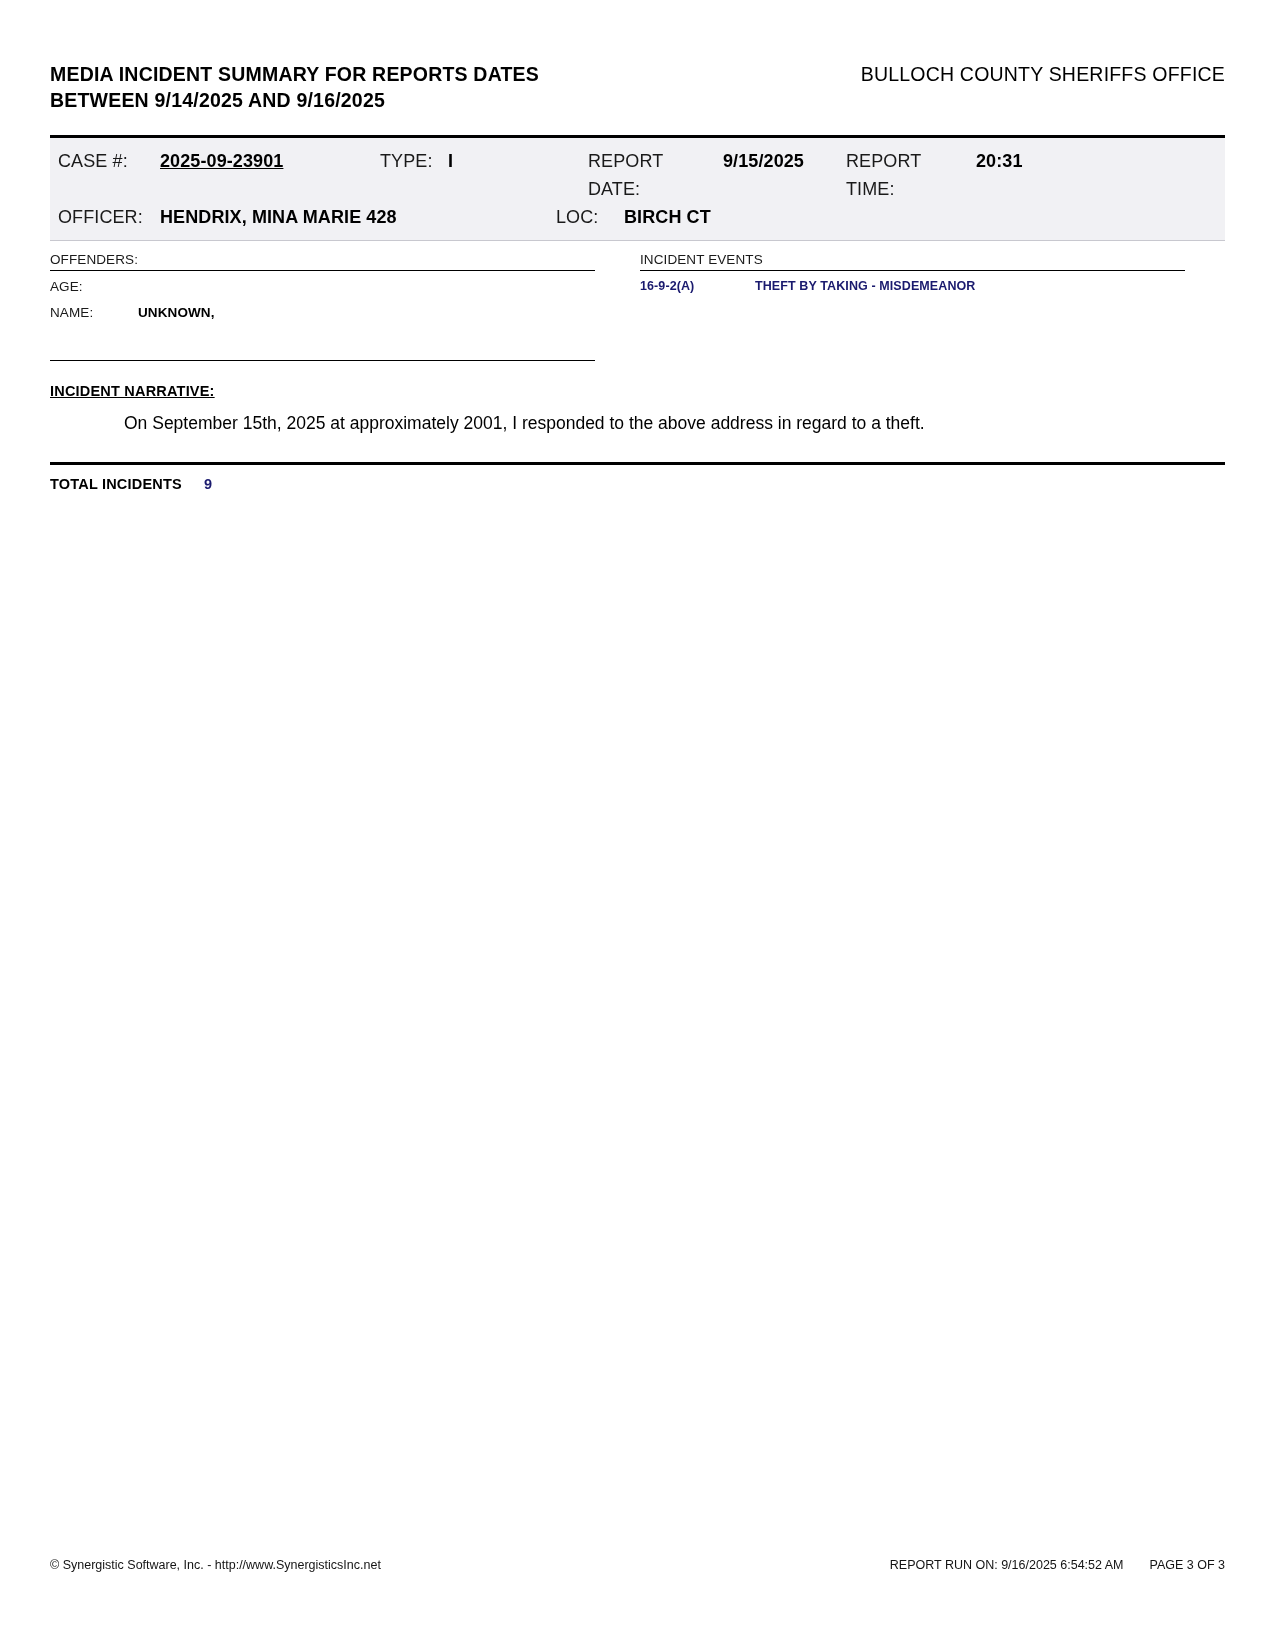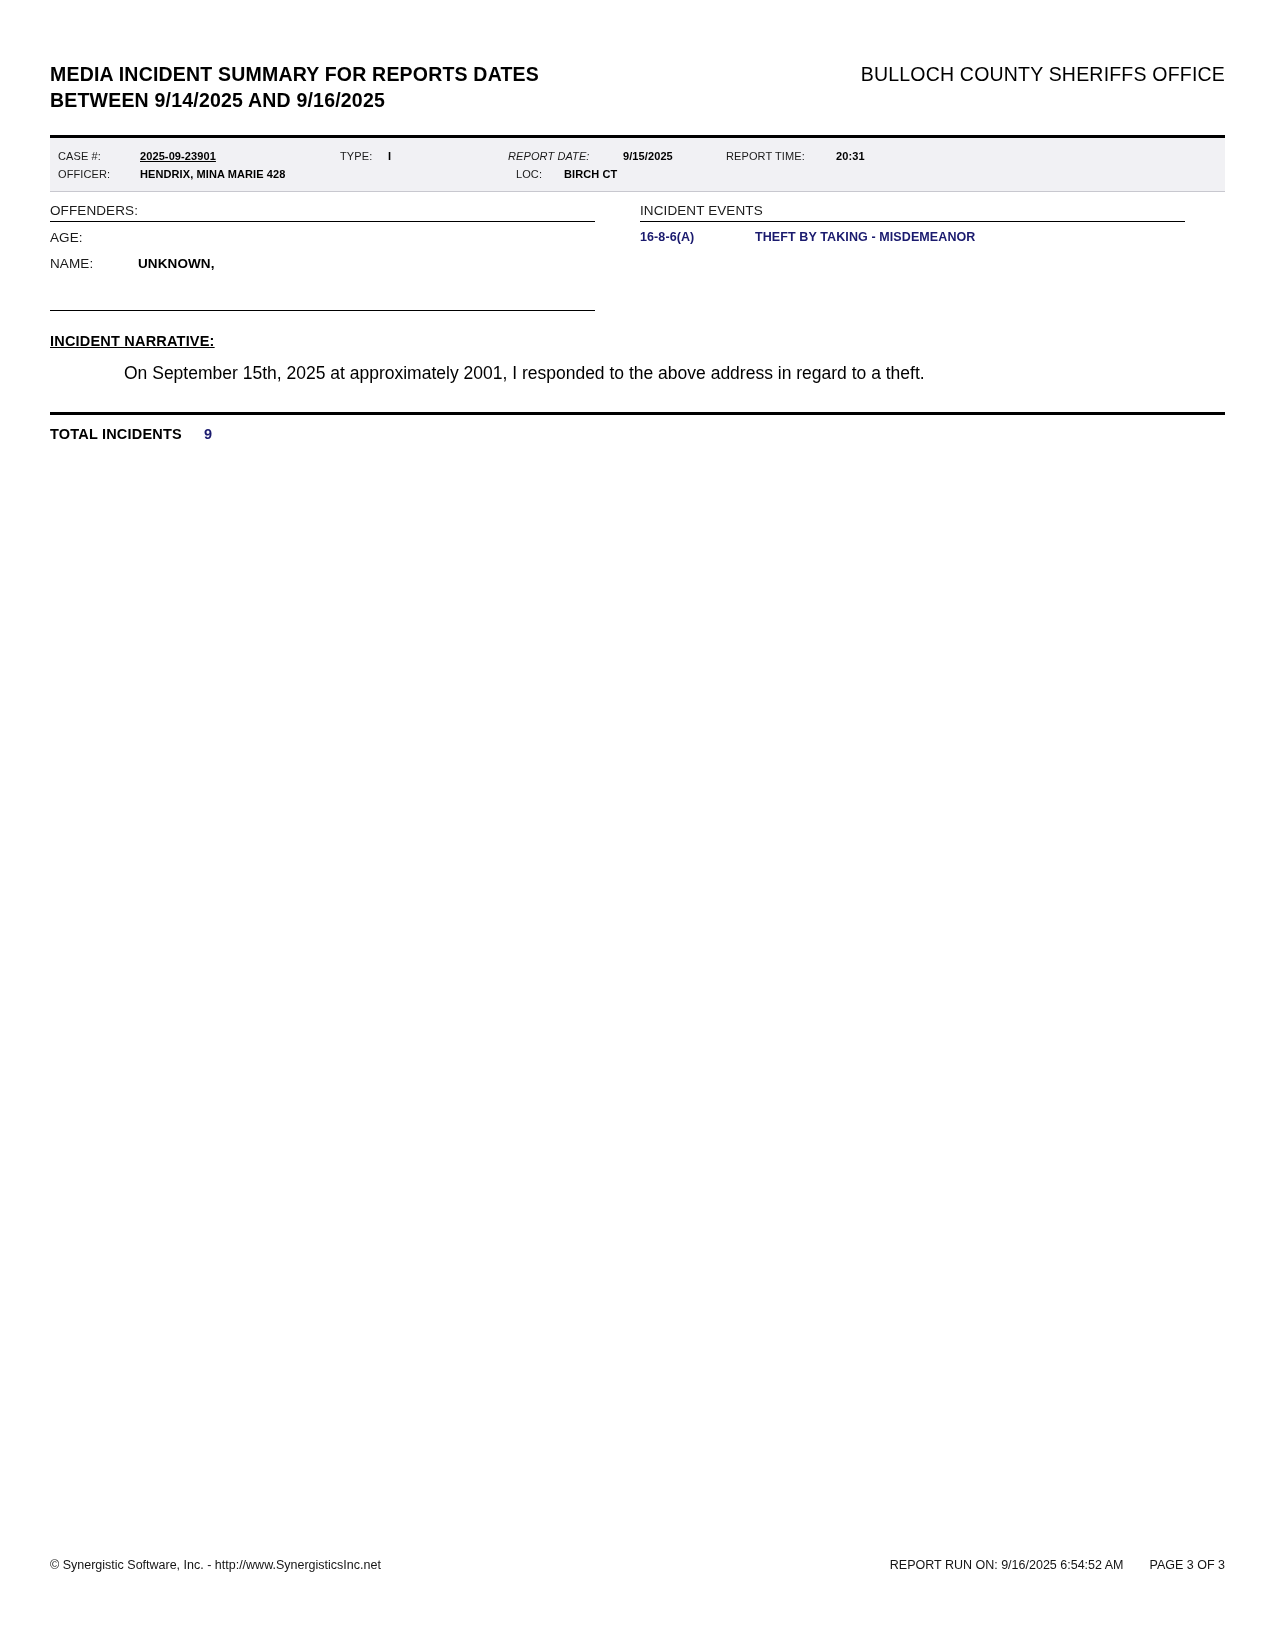--- a/index.html
+++ b/index.html
@@ -52,43 +52,44 @@
 
   
   .case-block {
     background: #f1f1f4;
     padding: 10px 0 8px 0;
     border-bottom: 1px solid #c8c8cf;
   }
   .case-row {
     display: flex;
     align-items: baseline;
-    font-size: 11px;
+    font-size: 18px;
     padding: 0 8px 0 8px;
     line-height: 1.55;
+    gap: 20px;
   }
   .lbl {
     color: #1a1a1a;
     font-weight: normal;
     letter-spacing: 0.1px;
   }
   .val {
     color: #000000;
     font-weight: bold;
     letter-spacing: 0.1px;
   }
   .val.link {
     text-decoration: underline;
   }
 
   .c-case-label { width: 82px; }
   .c-case-val   { width: 200px; }
   .c-type-label { width: 48px; }
   .c-type-val   { width: 120px; }
-  .c-rdate-label{ width: 115px; font-style: italic; }
+  .c-rdate-label{ width: 115px; }
   .c-rdate-val  { width: 103px; }
   .c-rtime-label{ width: 110px; }
 
   .c-off-label  { width: 82px; }
   .c-off-val    { width: 376px; }
   .c-loc-label  { width: 48px; }
 
   
   .mid-block {
     display: flex;
@@ -218,21 +219,21 @@
       <div class="kv-row">
         <span class="lbl kv-key">NAME:</span>
         <span class="val">UNKNOWN,</span>
       </div>
       <div class="left-underline"></div>
     </div>
 
     <div class="col-right">
       <div class="col-head right">INCIDENT EVENTS</div>
       <div class="ev-row">
-        <span class="ev-code">16-8-6(A)</span>
+        <span class="ev-code">16-9-2(A)</span>
         <span>THEFT BY TAKING - MISDEMEANOR</span>
       </div>
     </div>
   </div>
 
   <div class="narrative">
     <div class="narr-label">INCIDENT NARRATIVE:</div>
     <div class="narr-body">On September 15th, 2025 at approximately 2001, I responded to the above address in regard to a theft.</div>
   </div>
 

